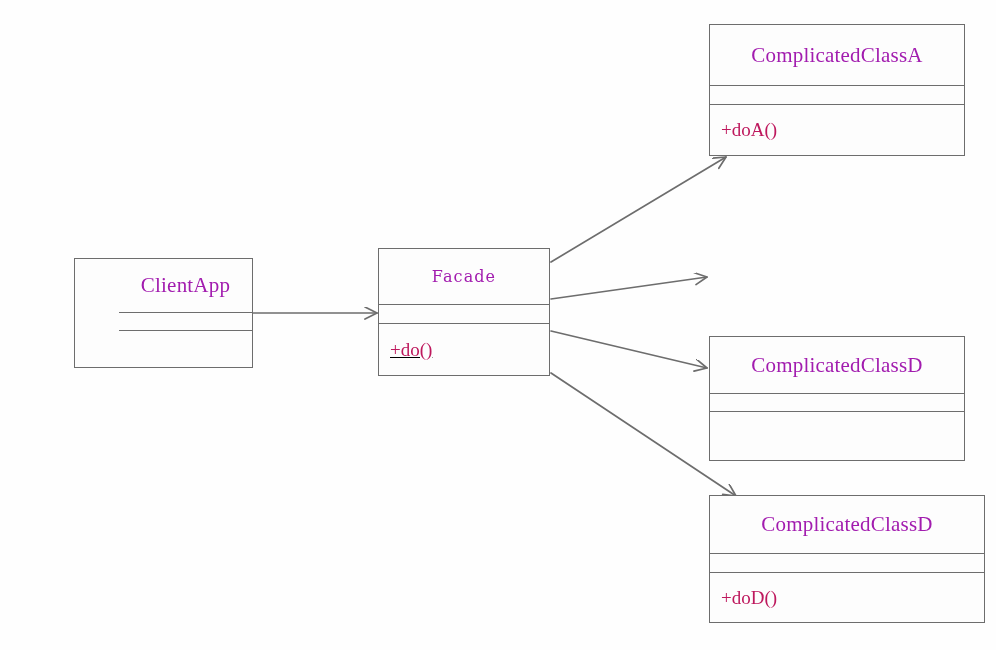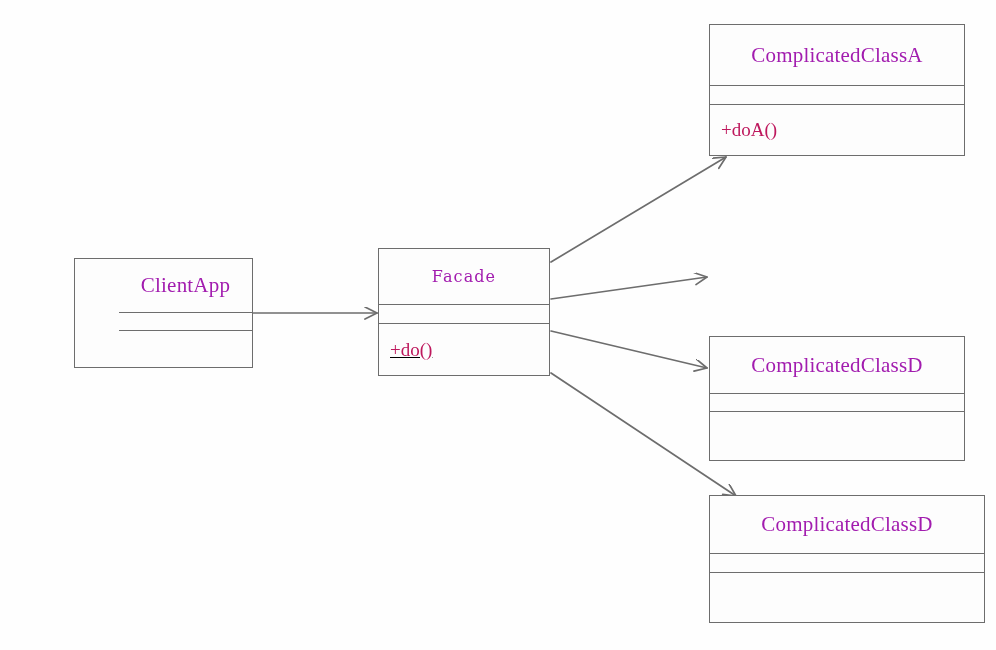--- a/index.html
+++ b/index.html
@@ -155,15 +155,18 @@
       <span class="class-title">ComplicatedClassD</span>
     </div>
     <div class="uml-compartment compartment-attrs"></div>
   </div>
 
   <div class="uml-class node-classd">
     <div class="uml-compartment compartment-name">
       <span class="class-title">ComplicatedClassD</span>
     </div>
     <div class="uml-compartment compartment-attrs"></div>
+    <div class="uml-compartment compartment-ops">
+      <span class="member-text">+doD()</span>
+    </div>
   </div>
 
 </div>
 
 </body></html>

